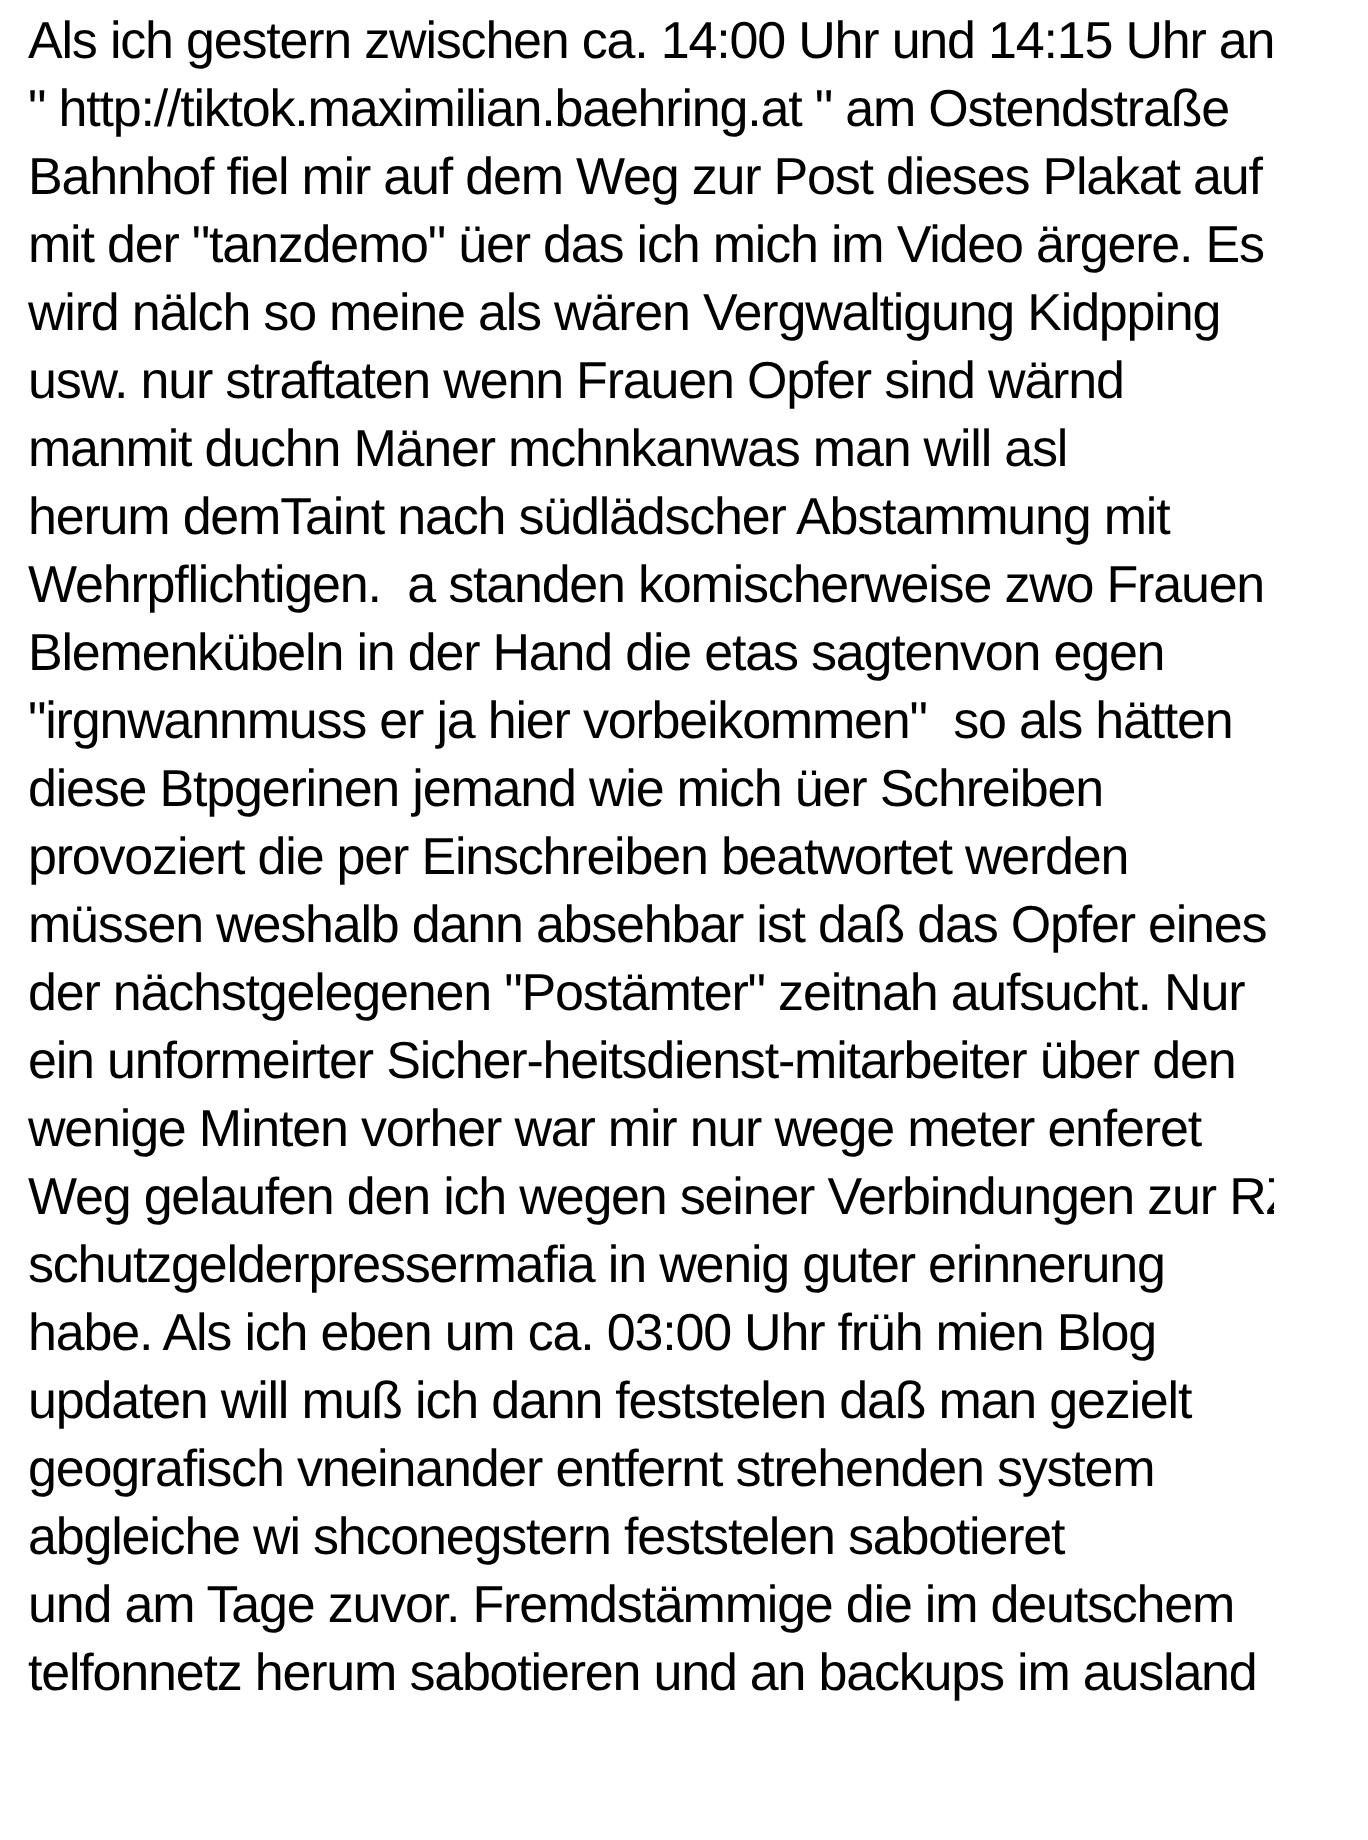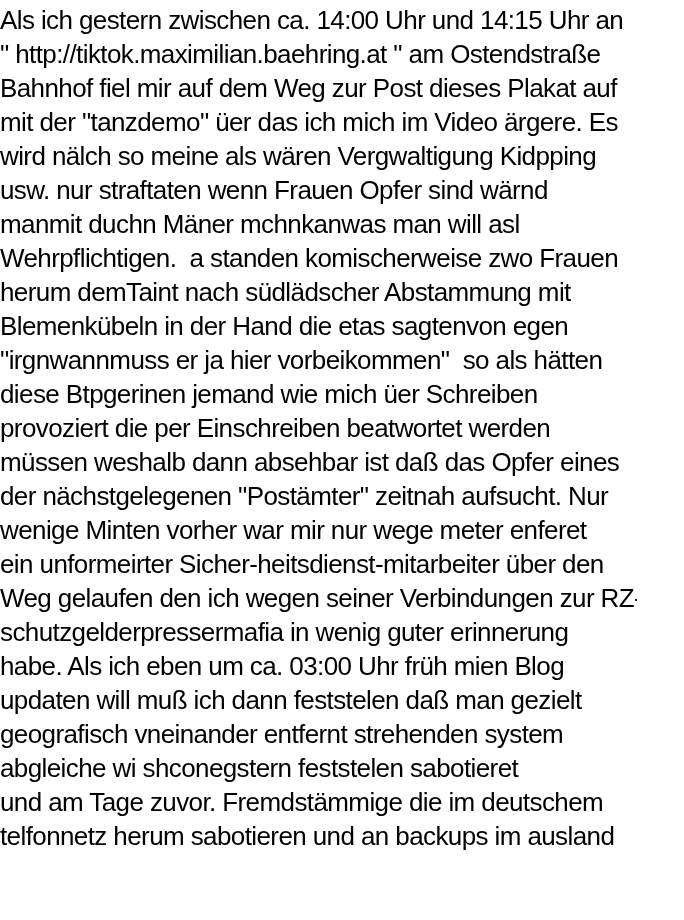--- a/index.html
+++ b/index.html
@@ -7,21 +7,21 @@
     padding: 0;
     width: 684px;
     height: 920px;
     background: #ffffff;
     overflow: hidden;
   }
   .page {
     box-sizing: border-box;
     width: 637px;
     height: 920px;
-    padding: 3px 0 0 0;
+    padding: 3px 0 0 14px;
     background: #ffffff;
   }
   .line {
     font-family: "Liberation Sans", "DejaVu Sans", sans-serif;
     font-size: 26px;
     line-height: 34px;
     height: 34px;
     letter-spacing: -0.6px;
     color: #000000;
     white-space: pre;
@@ -32,30 +32,30 @@
 <body>
 
 <div class="page">
   <div class="line">Als ich gestern zwischen ca. 14:00 Uhr und 14:15 Uhr an</div>
   <div class="line">" http://tiktok.maximilian.baehring.at " am Ostendstraße</div>
   <div class="line">Bahnhof fiel mir auf dem Weg zur Post dieses Plakat auf</div>
   <div class="line">mit der "tanzdemo" üer das ich mich im Video ärgere. Es</div>
   <div class="line">wird nälch so meine als wären Vergwaltigung Kidpping</div>
   <div class="line">usw. nur straftaten wenn Frauen Opfer sind wärnd</div>
   <div class="line">manmit duchn Mäner mchnkanwas man will asl</div>
+  <div class="line">herum demTaint nach südlädscher Abstammung mit</div>
   <div class="line">Wehrpflichtigen.  a standen komischerweise zwo Frauen</div>
-  <div class="line">herum demTaint nach südlädscher Abstammung mit</div>
   <div class="line">Blemenkübeln in der Hand die etas sagtenvon egen</div>
   <div class="line">"irgnwannmuss er ja hier vorbeikommen"  so als hätten</div>
   <div class="line">diese Btpgerinen jemand wie mich üer Schreiben</div>
   <div class="line">provoziert die per Einschreiben beatwortet werden</div>
   <div class="line">müssen weshalb dann absehbar ist daß das Opfer eines</div>
   <div class="line">der nächstgelegenen "Postämter" zeitnah aufsucht. Nur</div>
+  <div class="line">ein unformeirter Sicher-heitsdienst-mitarbeiter über den</div>
   <div class="line">wenige Minten vorher war mir nur wege meter enferet</div>
-  <div class="line">ein unformeirter Sicher-heitsdienst-mitarbeiter über den</div>
   <div class="line">Weg gelaufen den ich wegen seiner Verbindungen zur RZ-</div>
   <div class="line">schutzgelderpressermafia in wenig guter erinnerung</div>
   <div class="line">habe. Als ich eben um ca. 03:00 Uhr früh mien Blog</div>
   <div class="line">updaten will muß ich dann feststelen daß man gezielt</div>
   <div class="line">geografisch vneinander entfernt strehenden system</div>
   <div class="line">abgleiche wi shconegstern feststelen sabotieret</div>
   <div class="line">und am Tage zuvor. Fremdstämmige die im deutschem</div>
   <div class="line">telfonnetz herum sabotieren und an backups im ausland</div>
 </div>
 

